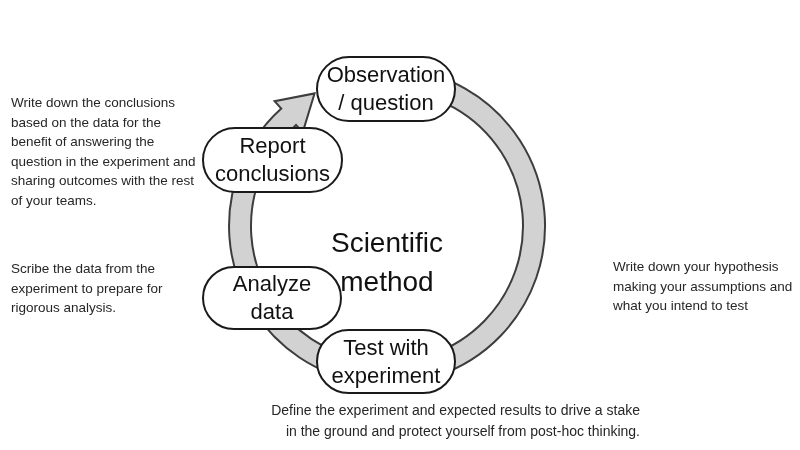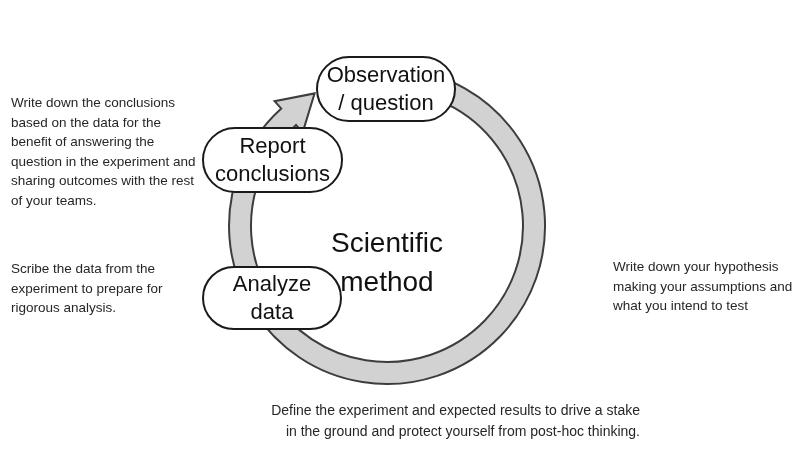--- a/index.html
+++ b/index.html
@@ -76,20 +76,22 @@
              L 281.3 108.6
              A 158 158 0 1 0 400.8 68.6
              Z" fill="#d2d2d2" stroke="#3d3d3d" stroke-width="2" stroke-linejoin="miter"></path>
   </svg>
 
   <div class="node" style="left:316px; top:56px;  width:140px; height:66px;">Observation
 / question</div>
 
 
 
+  <div class="node" style="left:316px; top:329px; width:140px; height:65px;">Test with
+experiment</div>
 
   <div class="node" style="left:202px; top:260px; width:140px; height:64px;margin-top:6px;">Analyze
 data</div>
 
   <div class="node" style="left:202px; top:127px; width:141px; height:66px;">Report
 conclusions</div>
 
   <div class="center-title">Scientific
 method</div>
 

